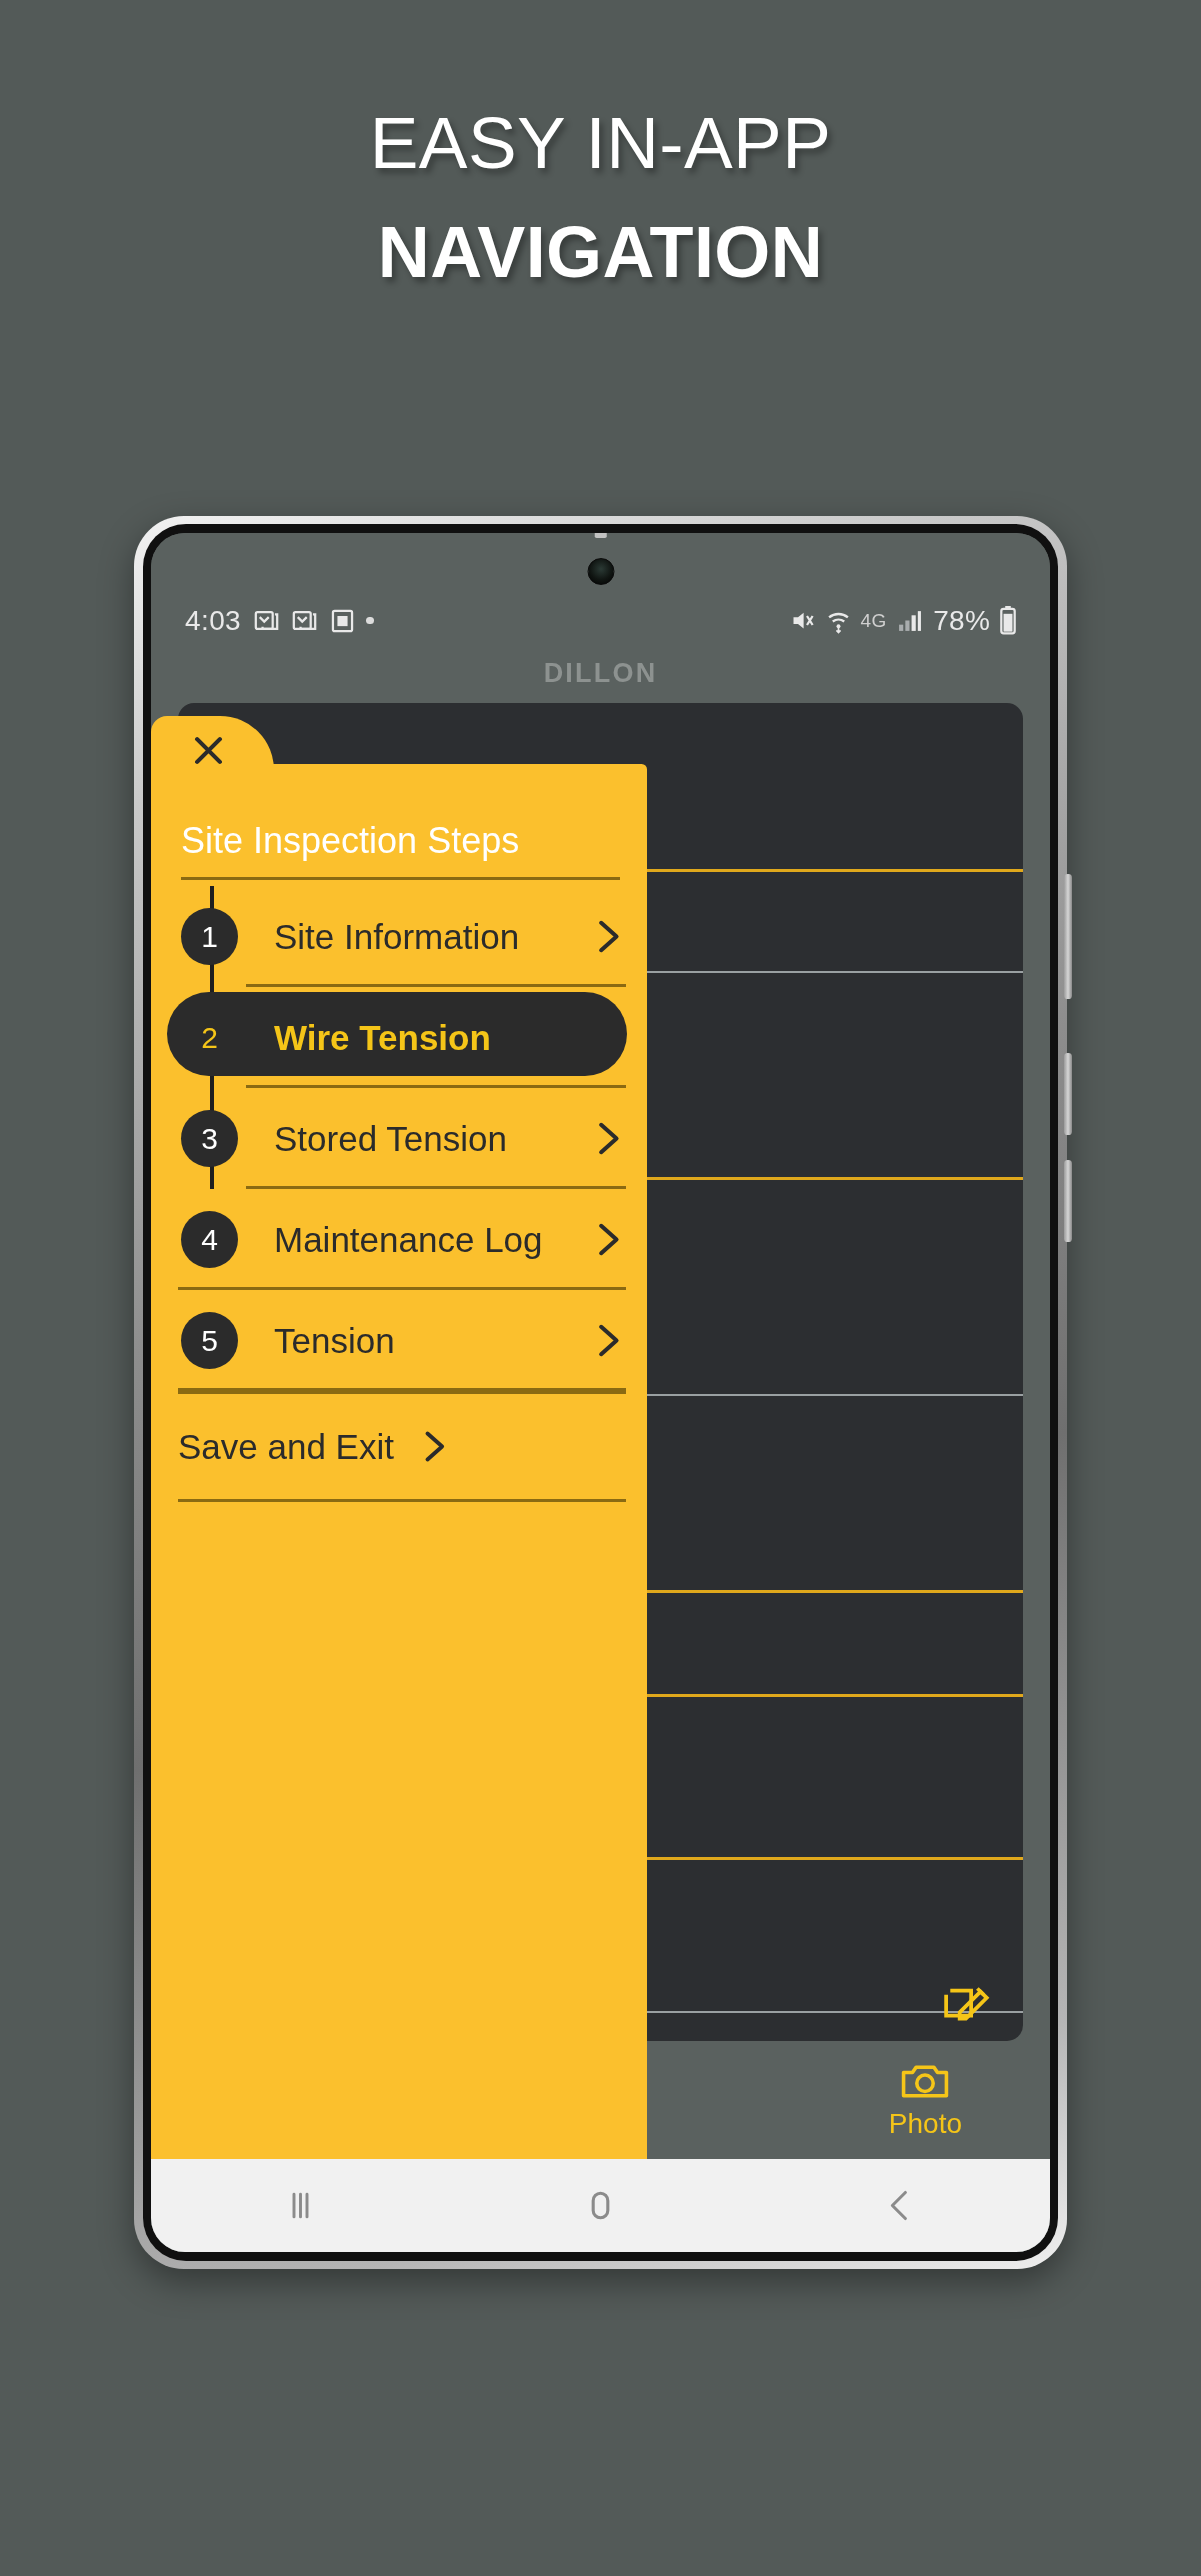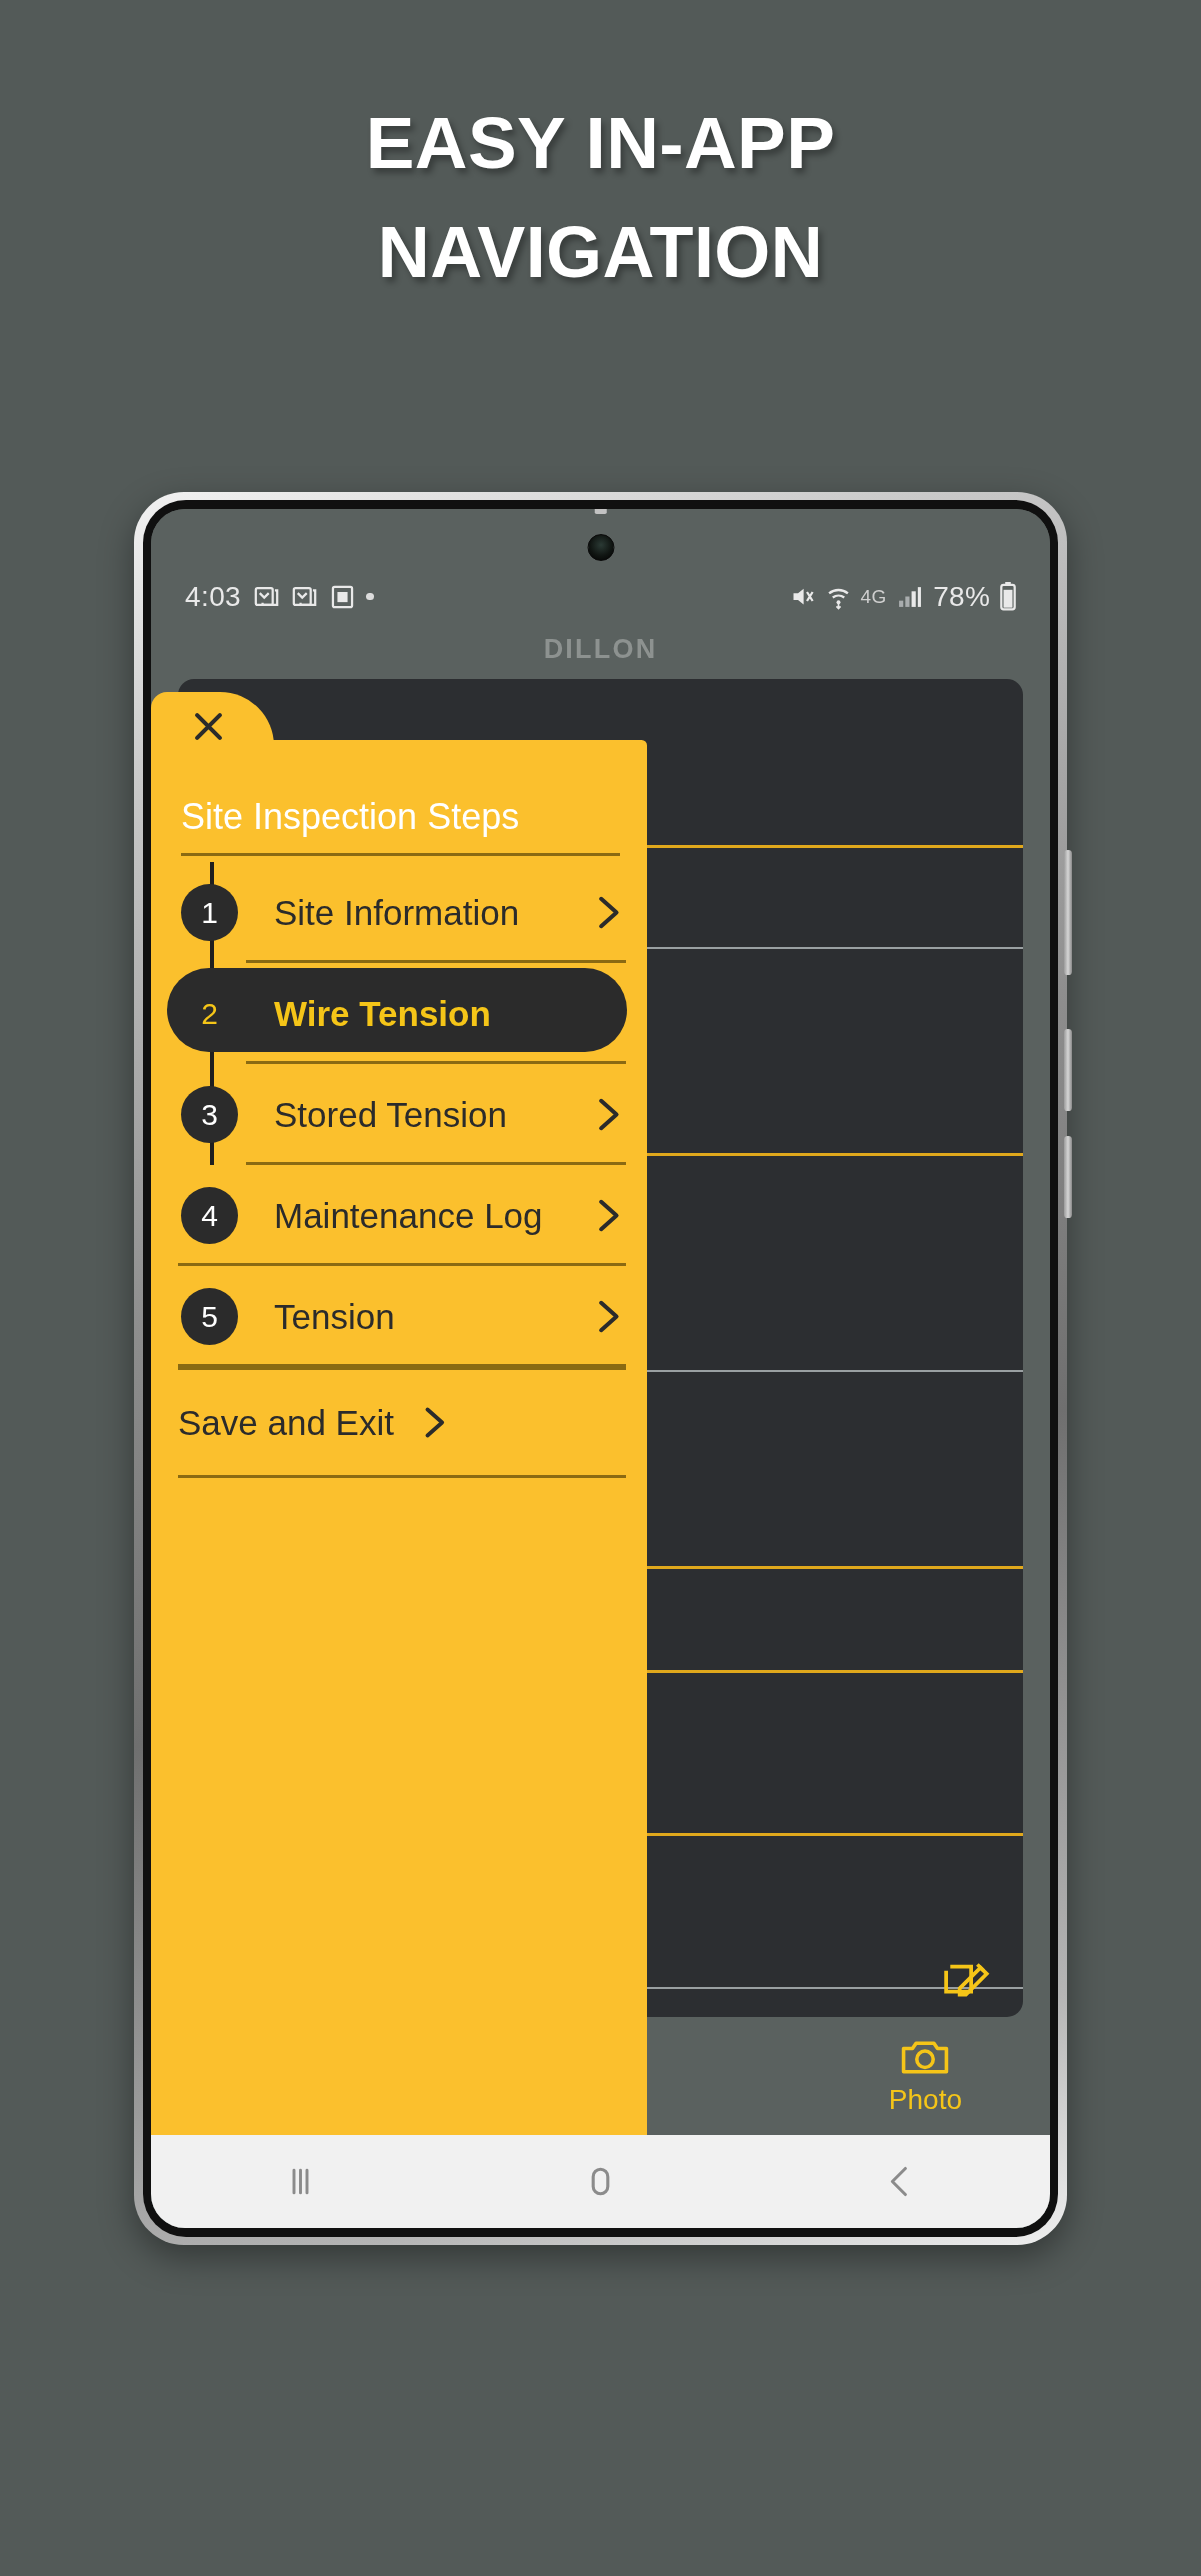--- a/index.html
+++ b/index.html
@@ -15,35 +15,35 @@
   .promo {
     position:absolute; left:0; right:0; top:106px;
     text-align:center;
     color:#ffffff;
     text-shadow: 3.6px 4.5px 6.3px rgba(0,0,0,0.33);
     line-height:1.02;
   }
   .promo-line1 {
     display:block;
     font-size:73px;
-    font-weight:700;
+    font-weight:400;
     letter-spacing:0.4px;
   }
   .promo-line2 {
     display:block;
     font-size:72px;
     font-weight:700;
     letter-spacing:0.4px;
     margin-top:36px;
   }
 
   
   .device {
     position:absolute;
-    left:134px; top:492px;
+    left:134px; top:516px;
     width:933px; height:1753px;
   }
   .device-outer {
     position:absolute; inset:0;
     border-radius:50px;
     background:linear-gradient(160deg,#f2f2f2 0%,#c9c9c9 14%,#8e8e8e 40%,#6f6f6f 60%,#b5b5b5 88%,#efefef 100%);
     box-shadow:0 12.5px 34px rgba(0,0,0,0.38);
   }
   .device-bezel {
     position:absolute; left:9px; top:8px; right:9px; bottom:8px;

